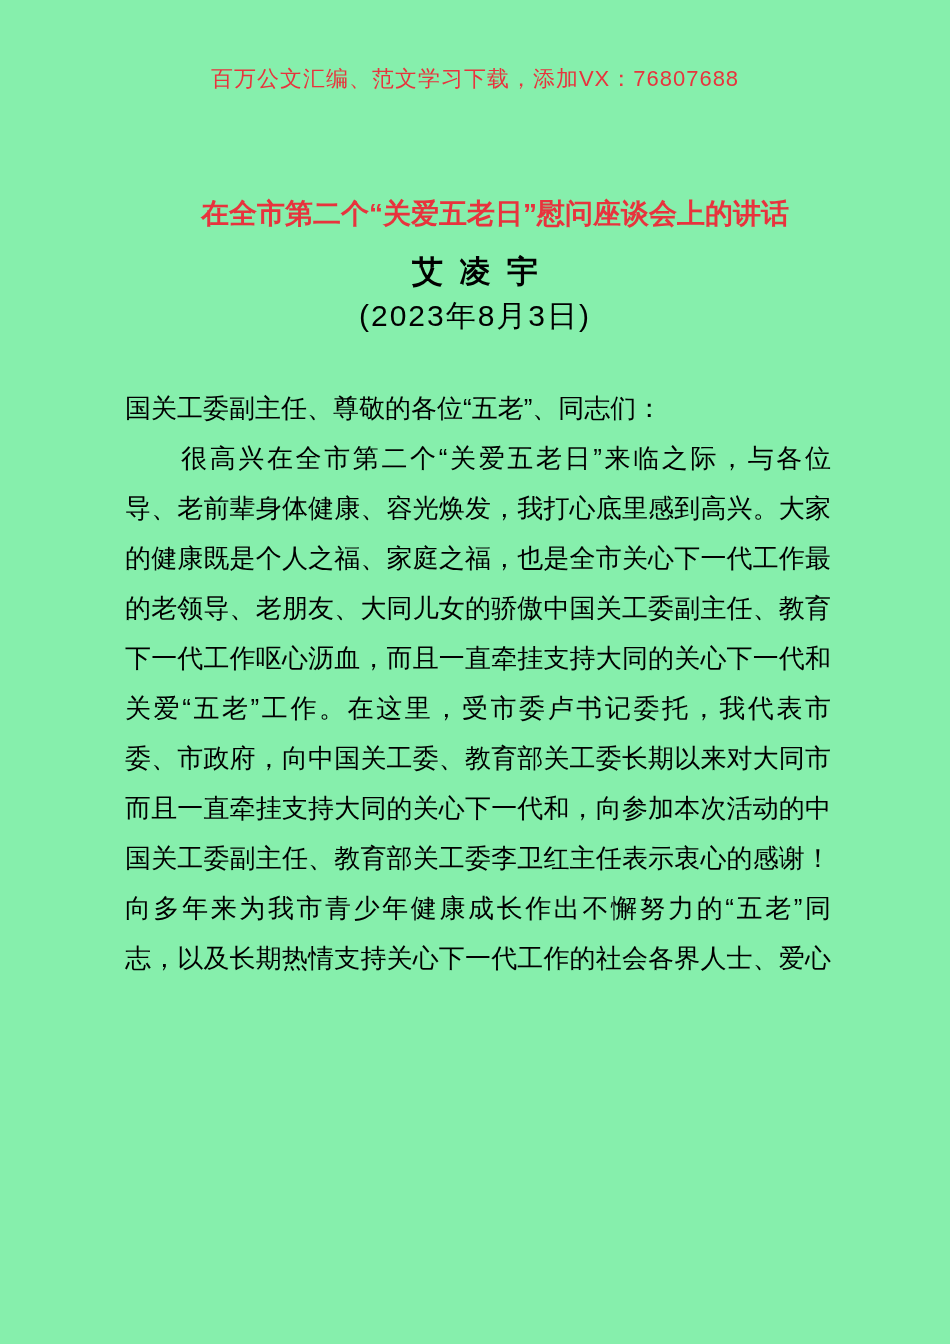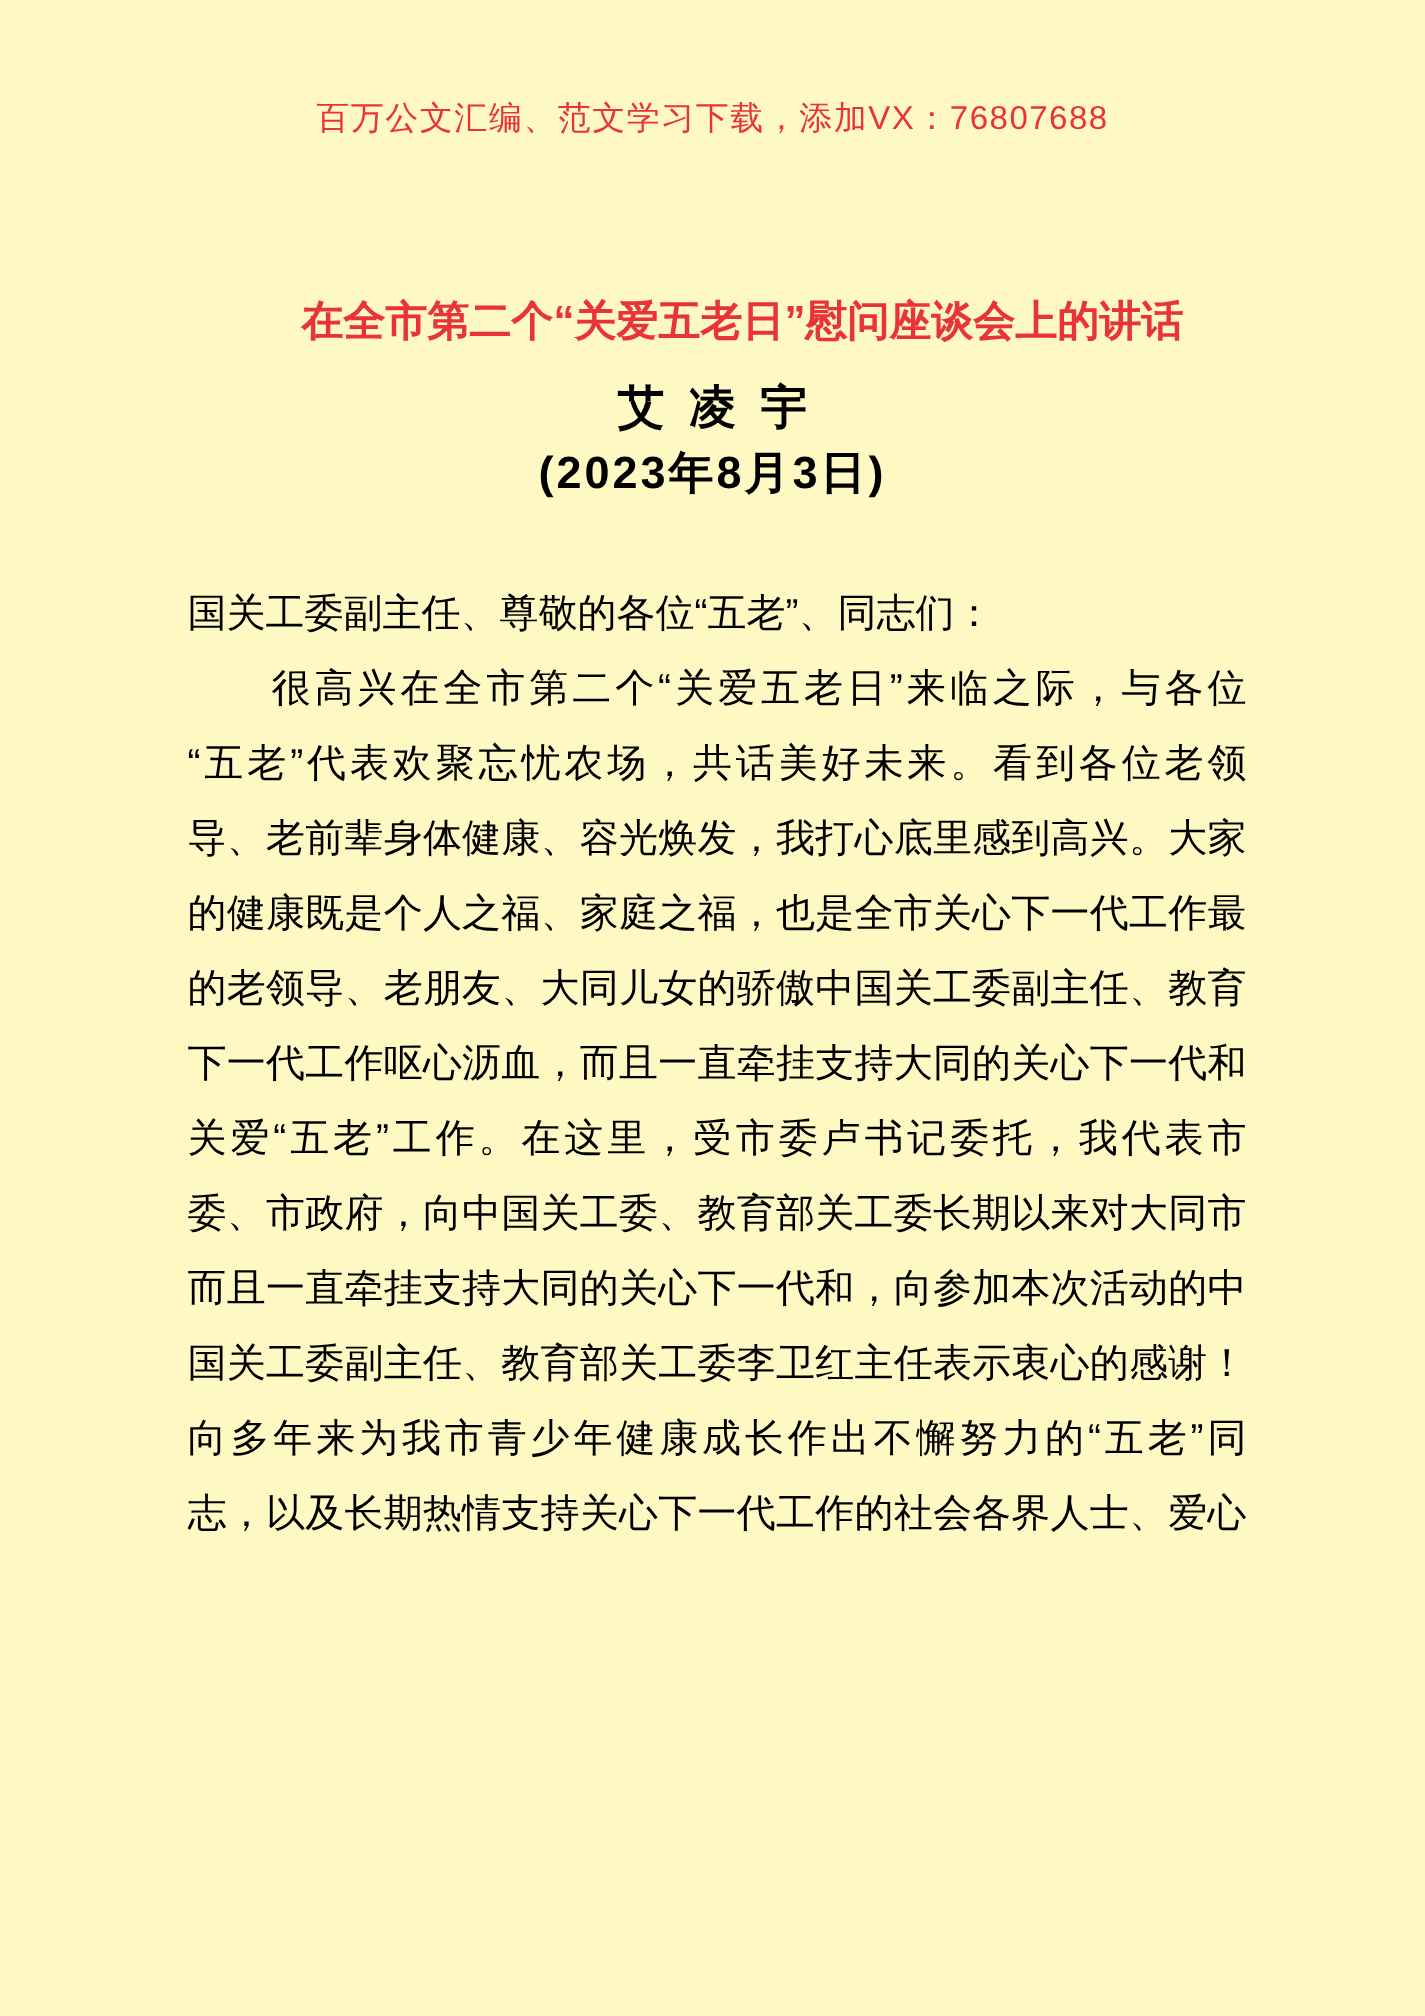--- a/index.html
+++ b/index.html
@@ -5,21 +5,21 @@
   html, body {
     margin: 0;
     padding: 0;
     background: #ffffff;
   }
   .page {
     position: relative;
     width: 950px;
     height: 1344px;
     margin: 0 auto;
-    background: #fef9c3;
+    background: #86efac;
     color: #000000;
     font-family: "Liberation Sans", sans-serif;
     overflow: hidden;
   }
   .header-notice {
     position: absolute;
     top: 63px;
     left: 0;
     width: 100%;
     height: 32px;
@@ -58,21 +58,21 @@
   .doc-date {
     position: absolute;
     top: 294px;
     left: 0;
     width: 100%;
     height: 44px;
     line-height: 44px;
     text-align: center;
     color: #000000;
     font-size: 30px;
-    font-weight: bold;
+    font-weight: normal;
     letter-spacing: 2px;
   }
   .doc-body {
     position: absolute;
     top: 383px;
     left: 125px;
     width: 706px;
   }
   .body-line {
     height: 50px;
@@ -101,21 +101,20 @@
 
   <div class="doc-title">在全市第二个“关爱五老日”慰问座谈会上的讲话</div>
 
   <div class="doc-author">艾 凌 宇</div>
 
   <div class="doc-date">(2023年8月3日)</div>
 
   <div class="doc-body">
     <div class="body-line no-justify">国关工委副主任、尊敬的各位“五老”、同志们：</div>
     <div class="body-line indent">很高兴在全市第二个“关爱五老日”来临之际，与各位</div>
-    <div class="body-line">“五老”代表欢聚忘忧农场，共话美好未来。看到各位老领</div>
     <div class="body-line">导、老前辈身体健康、容光焕发，我打心底里感到高兴。大家</div>
     <div class="body-line">的健康既是个人之福、家庭之福，也是全市关心下一代工作最</div>
     <div class="body-line">的老领导、老朋友、大同儿女的骄傲中国关工委副主任、教育</div>
     <div class="body-line">下一代工作呕心沥血，而且一直牵挂支持大同的关心下一代和</div>
     <div class="body-line">关爱“五老”工作。在这里，受市委卢书记委托，我代表市</div>
     <div class="body-line">委、市政府，向中国关工委、教育部关工委长期以来对大同市</div>
     <div class="body-line">而且一直牵挂支持大同的关心下一代和，向参加本次活动的中</div>
     <div class="body-line">国关工委副主任、教育部关工委李卫红主任表示衷心的感谢！</div>
     <div class="body-line">向多年来为我市青少年健康成长作出不懈努力的“五老”同</div>
     <div class="body-line">志，以及长期热情支持关心下一代工作的社会各界人士、爱心</div>

